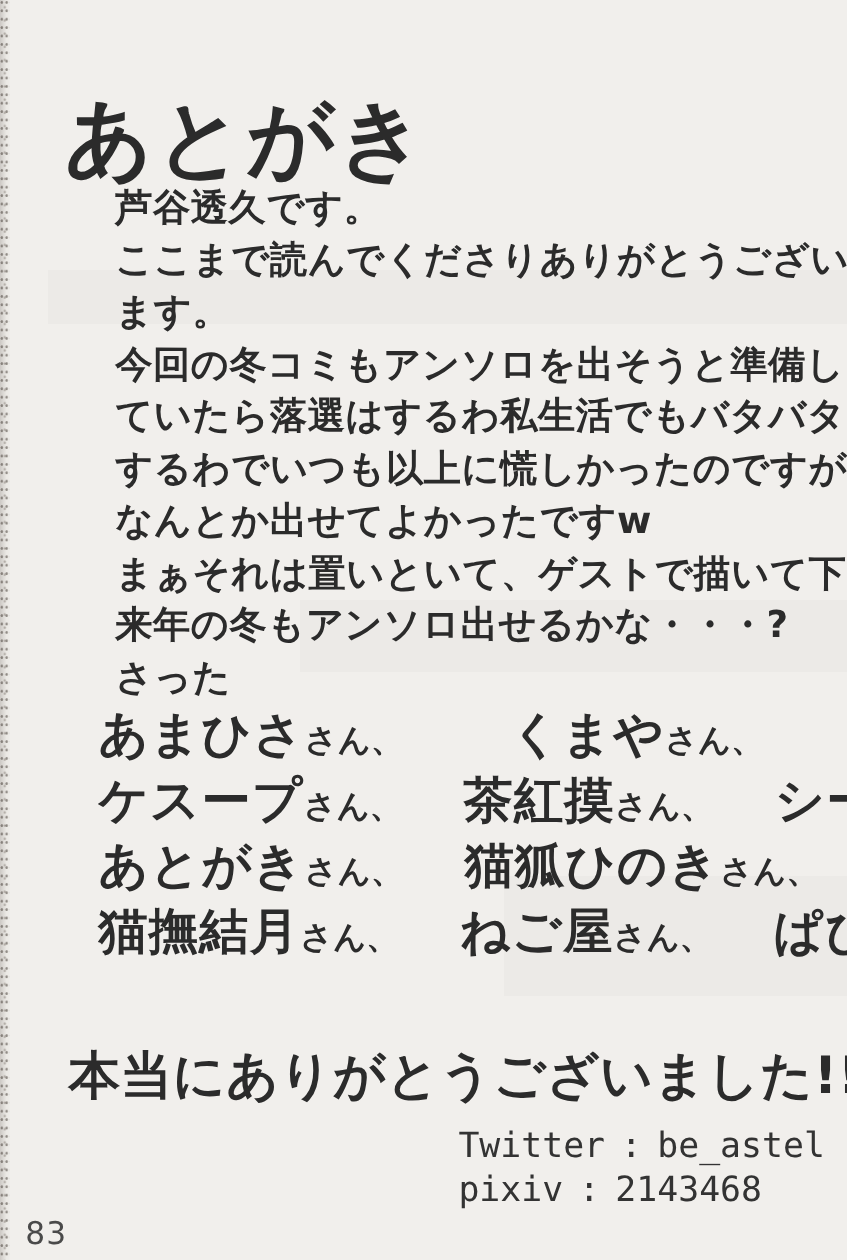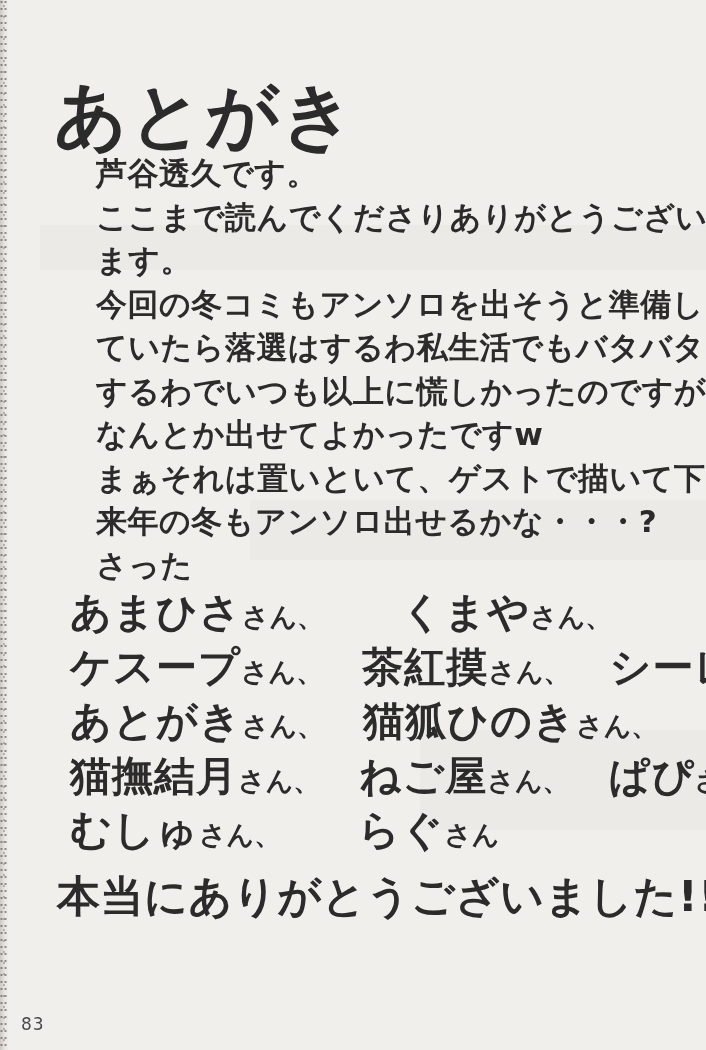--- a/index.html
+++ b/index.html
@@ -56,40 +56,41 @@
   }
   .guest-line{
     height:54.5px;white-space:nowrap;
   }
   .guest-item{display:inline-block;margin-right:34px;}
   .guest-item.gap-wide{margin-right:72px;}
   .guest-item:last-child{margin-right:0;}
   .guest-name{
     font-size:41px;font-weight:800;letter-spacing:1px;
     vertical-align:baseline;
+    margin-left:12px;
   }
   .guest-suffix{
     font-size:27px;font-weight:600;vertical-align:baseline;margin-top:48px;
   }
   .closing{
     position:absolute;left:57px;top:868px;
     font-size:43px;font-weight:800;letter-spacing:0.5px;
     white-space:nowrap;
   }
   .contact{
     position:absolute;left:382px;top:936px;
     font-family:"DejaVu Sans Mono", monospace;
     font-size:29px;font-weight:500;line-height:37px;
     color:#333;
   }
   .contact-line{white-space:nowrap;}
   .contact-sep{margin:0 13px;}
   .page-number{
     position:absolute;left:21px;top:1014px;
-    font-size:17px;color:#4a4a4a;letter-spacing:1px;
+    font-size:26px;color:#4a4a4a;letter-spacing:1px;
   }
 </style>
 </head>
 <body>
 
 <div class="page">
 
   <div class="edge-left"></div>
   <div class="edge-right"></div>
   <div class="ghost-band ghost-a"></div>
@@ -128,25 +129,25 @@
       <span class="guest-item"><span class="guest-name">あとがき</span><span class="guest-suffix">さん、</span></span>
       <span class="guest-item"><span class="guest-name">猫狐ひのき</span><span class="guest-suffix">さん、</span></span>
     </div>
 
     <div class="guest-line">
       <span class="guest-item"><span class="guest-name">猫撫結月</span><span class="guest-suffix">さん、</span></span>
       <span class="guest-item"><span class="guest-name">ねご屋</span><span class="guest-suffix">さん、</span></span>
       <span class="guest-item"><span class="guest-name">ぱぴ</span><span class="guest-suffix">さん、</span></span>
     </div>
 
-    <div class="guest-line">
-      <span class="guest-item gap-wide"><span class="guest-name">むしゅ</span><span class="guest-suffix">さん、</span></span>
-      <span class="guest-item"><span class="guest-name">らぐ</span><span class="guest-suffix">さん</span></span>
-    </div>
 
   </div>
 
   <div class="closing">本当にありがとうございました!!</div>
 
+  <div class="contact">
+    <div class="contact-line"><span>Twitter</span><span class="contact-sep">:</span><span>be_astel</span></div>
+    <div class="contact-line"><span>pixiv</span><span class="contact-sep">:</span><span>2143468</span></div>
+  </div>
 
   <div class="page-number">83</div>
 
 </div>
 
 </body></html>

